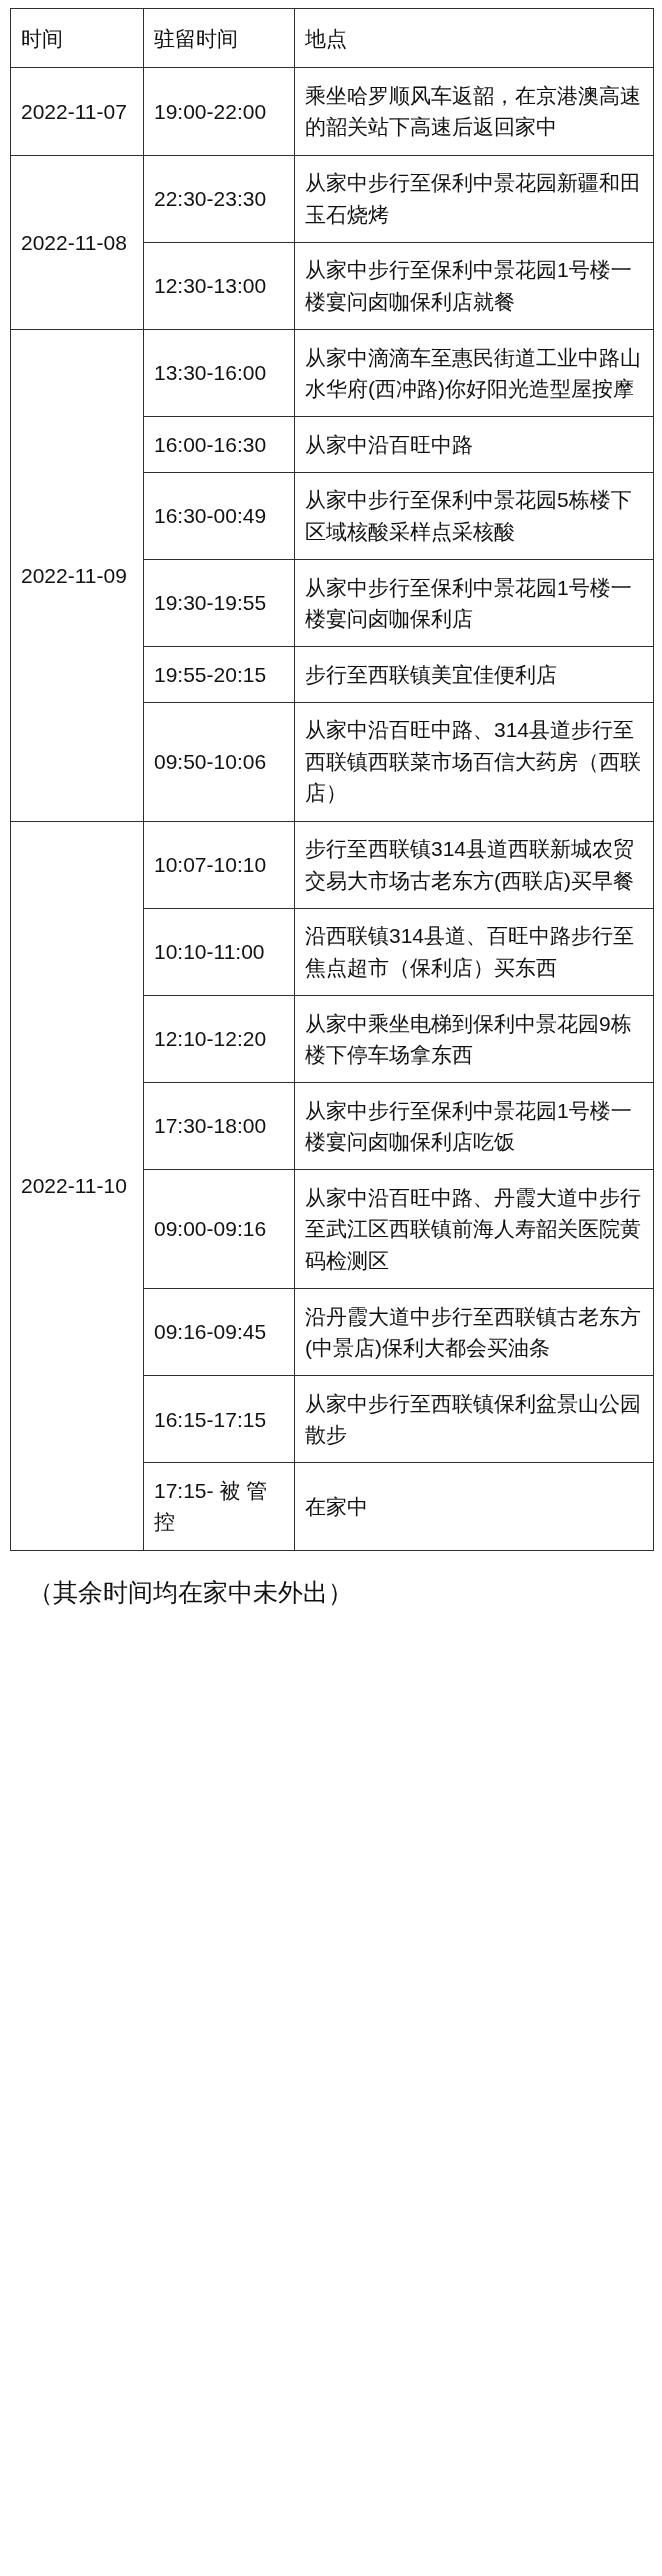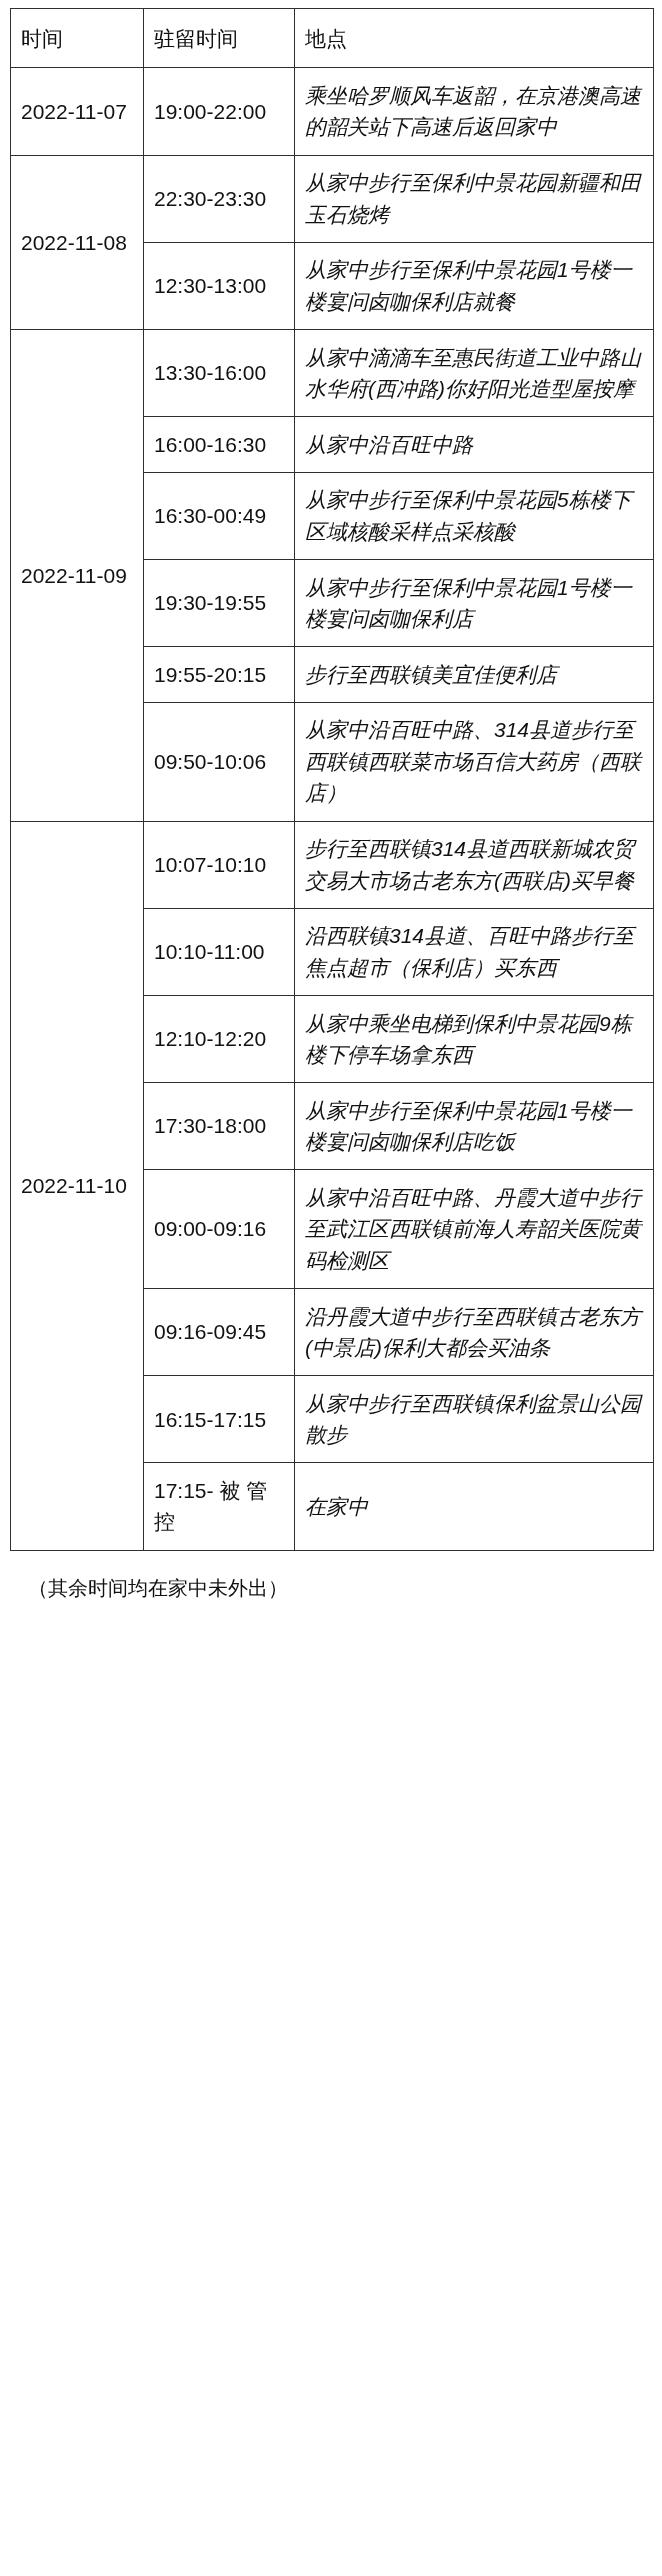--- a/index.html
+++ b/index.html
@@ -46,25 +46,24 @@
   }
   td.date-cell {
     text-align: left;
     vertical-align: middle;
   }
   td.time-cell {
     white-space: normal;
   }
   td.place-cell {
     line-height: 1.55;
-    font-style: italic;
   }
   .footnote {
     margin: 21.5px 0 0 18px;
-    font-size: 20px;
+    font-size: 25px;
     line-height: 1.6;
     color: #111111;
   }
 </style>
 </head>
 <body>
 
 <div class="page">
 
   <table class="trace-table">

